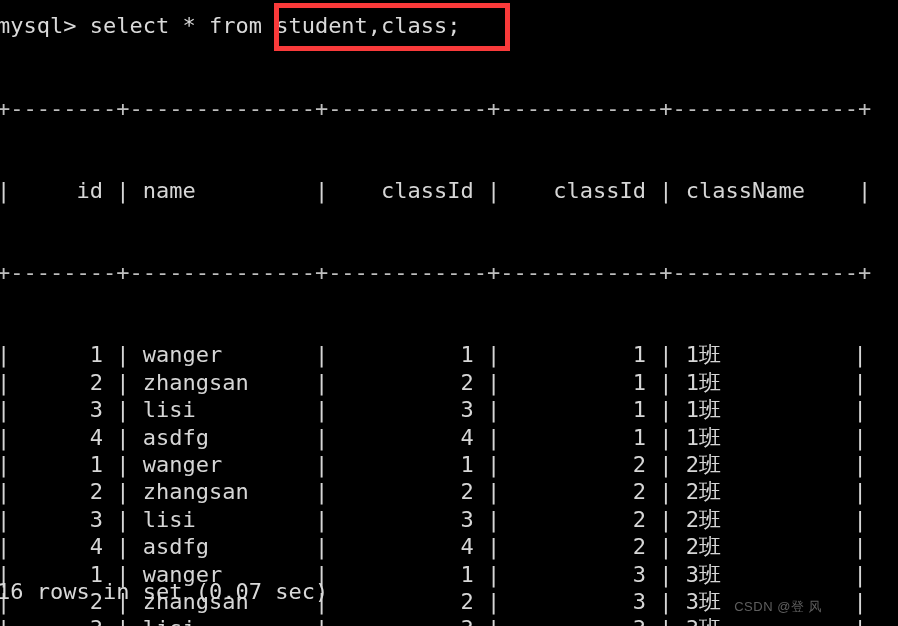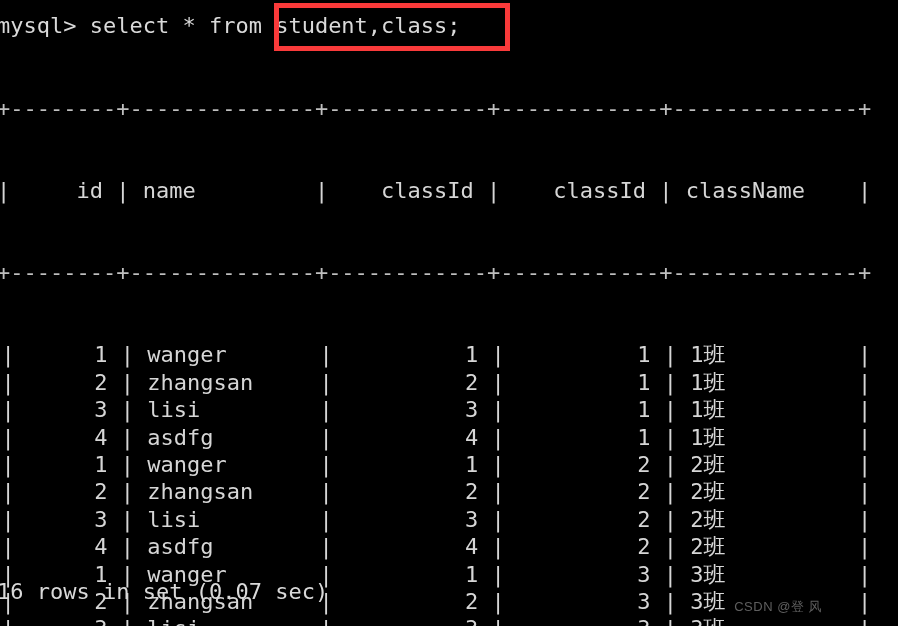--- a/index.html
+++ b/index.html
@@ -15,21 +15,20 @@
   }
   #terminal {
     position: relative;
     width: 822px;
     height: 626px;
     background: #000000;
     color: #d6d6d6;
     font-family: "DejaVu Sans Mono", "Liberation Mono", monospace;
     font-size: 22px;
     line-height: 27.5px;
-    text-align: right;
   }
 
   
   .prompt-line {
     position: absolute;
     left: -3px;
     top: 12px;
     white-space: pre;
     font-size: 22px;
     line-height: 27px;

